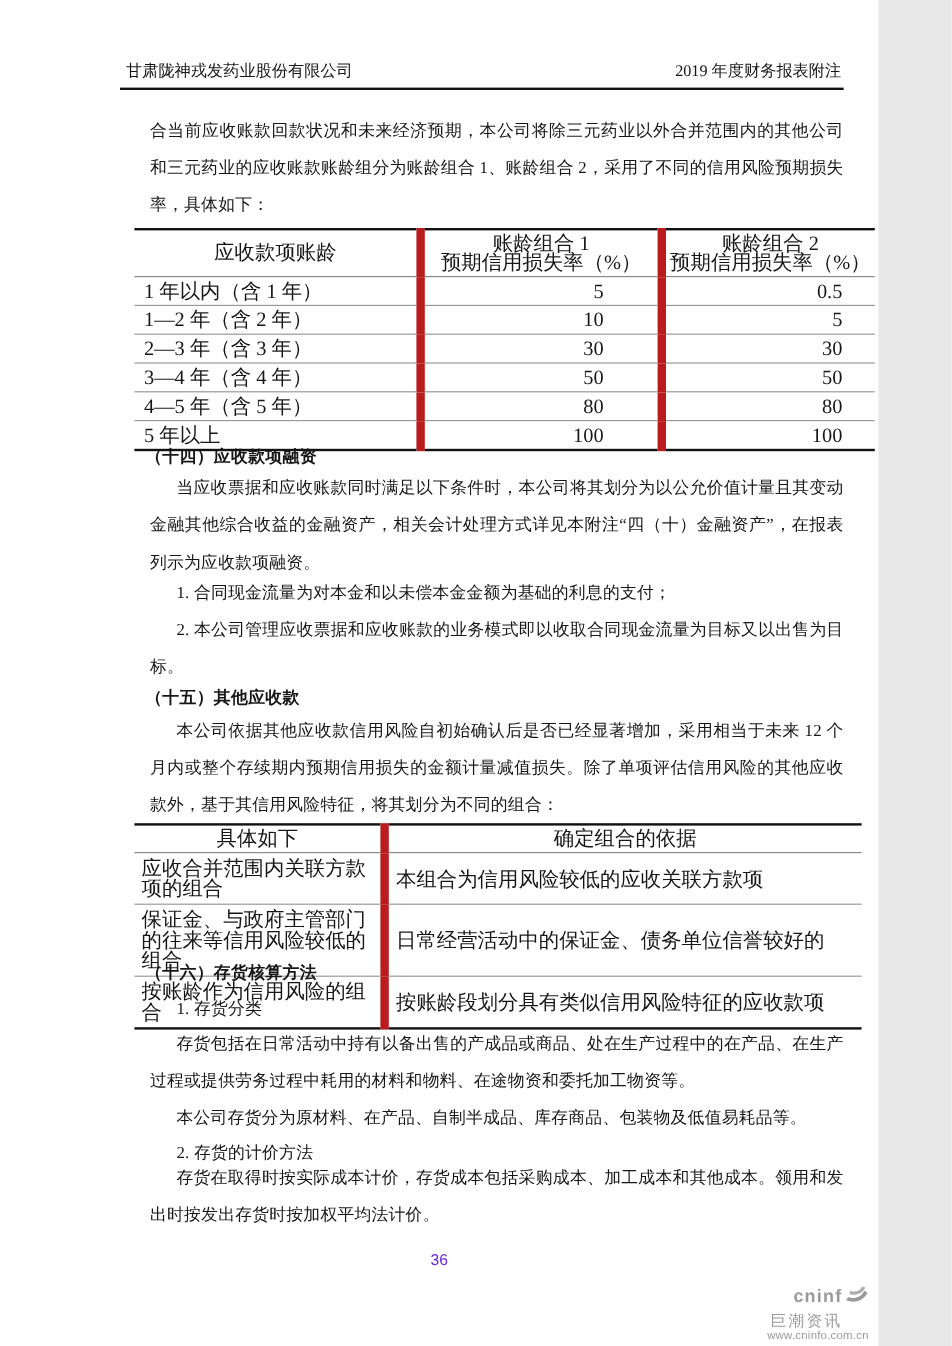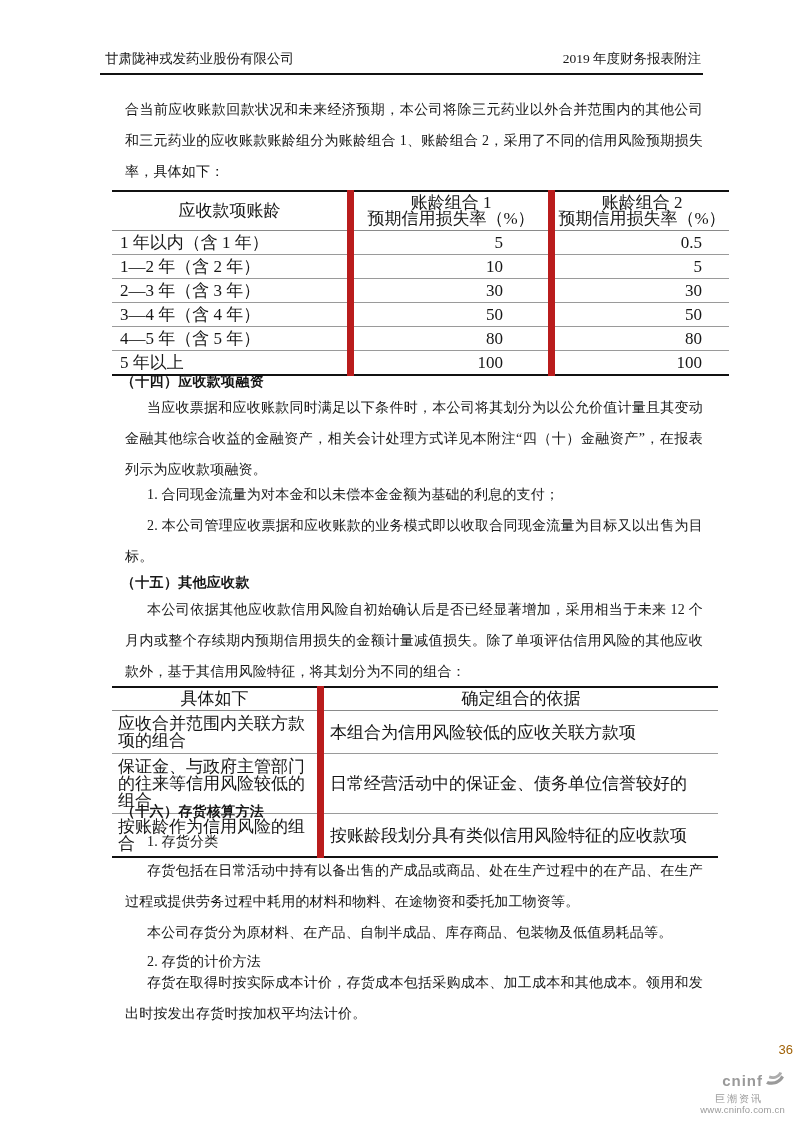--- a/index.html
+++ b/index.html
@@ -1,18 +1,18 @@
 <!DOCTYPE html>
 <html><head>
 <meta charset="utf-8">
 <style>
   html,body{margin:0;padding:0;background:#e8e8e8;}
   .page{
     position:relative;
-    width:793px;height:1122px;
+    width:732px;height:1122px;
     background:#ffffff;
     font-family:"Liberation Serif","DejaVu Serif",serif;
     color:#161616;
     overflow:hidden;
   }
   
   .doc-header{
     position:absolute;left:100px;top:50px;width:603px;
     border-bottom:2px solid #111;
     padding-bottom:5px;
@@ -56,31 +56,31 @@
   .t1 tbody td{height:19px;}
   .t1 tbody td.c2{text-align:right;padding-right:45px;}
   .t1 tbody td.c3{text-align:right;padding-right:27px;}
   .t2 td.c1{width:201px;}
   .t2 td.c2{width:390px;}
   .t2 tbody td{text-align:left;padding:4px 6px;line-height:17px;}
   .hdr2{display:block;}
   
   .page-number{
     position:absolute;left:0;top:1042px;width:100%;
-    text-align:right;font-size:13px;font-family:"Liberation Sans","DejaVu Sans",sans-serif;color:#a16207;
+    text-align:center;font-size:13px;font-family:"Liberation Sans","DejaVu Sans",sans-serif;color:#6d28d9;
   }
   .cninfo{
     position:absolute;right:8px;top:1072px;width:110px;
     text-align:right;color:#9a9a9a;
     font-family:"Liberation Sans","DejaVu Sans",sans-serif;
     line-height:1.15;
   }
   .cninfo .brandrow{display:flex;align-items:flex-start;justify-content:flex-end;gap:2px;}
   .cninfo .brand{font-size:15px;font-weight:bold;letter-spacing:1px;}
-  .cninfo .sub{font-size:10px;letter-spacing:2px;margin-right:22px;}
+  .cninfo .sub{font-size:13px;letter-spacing:2px;margin-right:22px;}
   .cninfo .url{font-size:9.5px;letter-spacing:0.2px;}
 </style>
 </head>
 <body>
 
 <div class="page">
 
   <div class="doc-header">
     <span class="left">甘肃陇神戎发药业股份有限公司</span>
     <span class="right">2019 年度财务报表附注</span>

